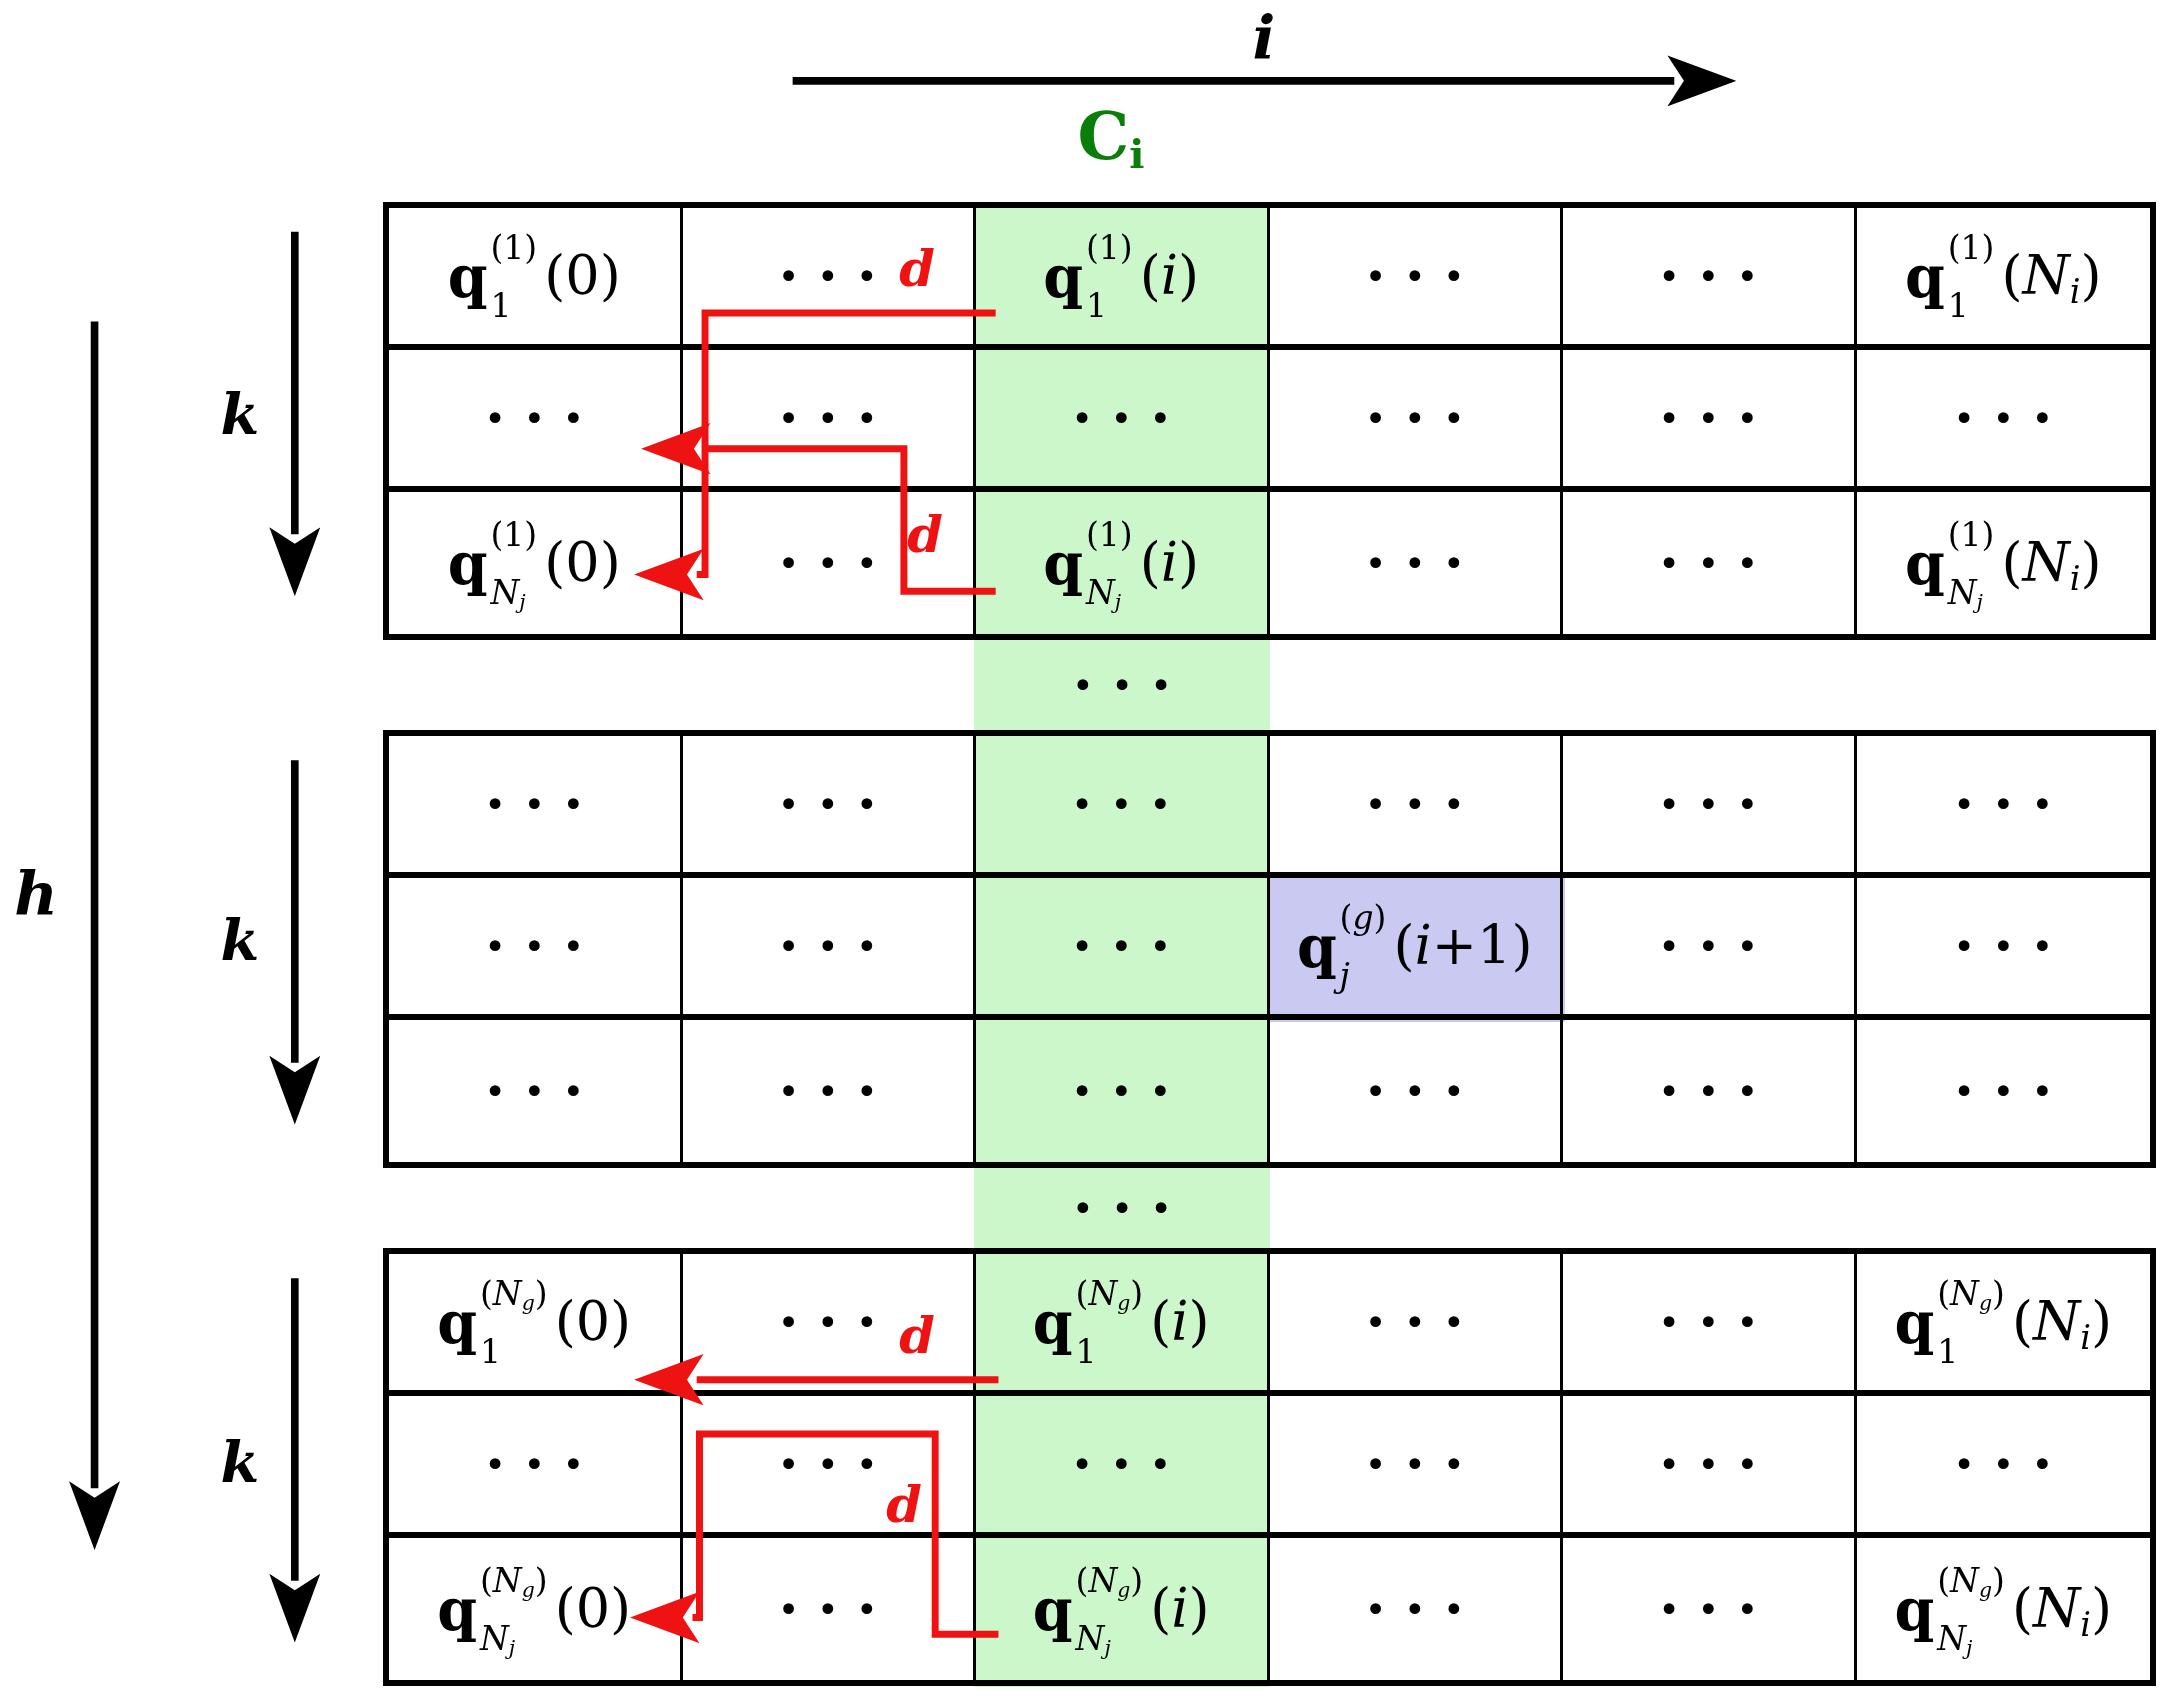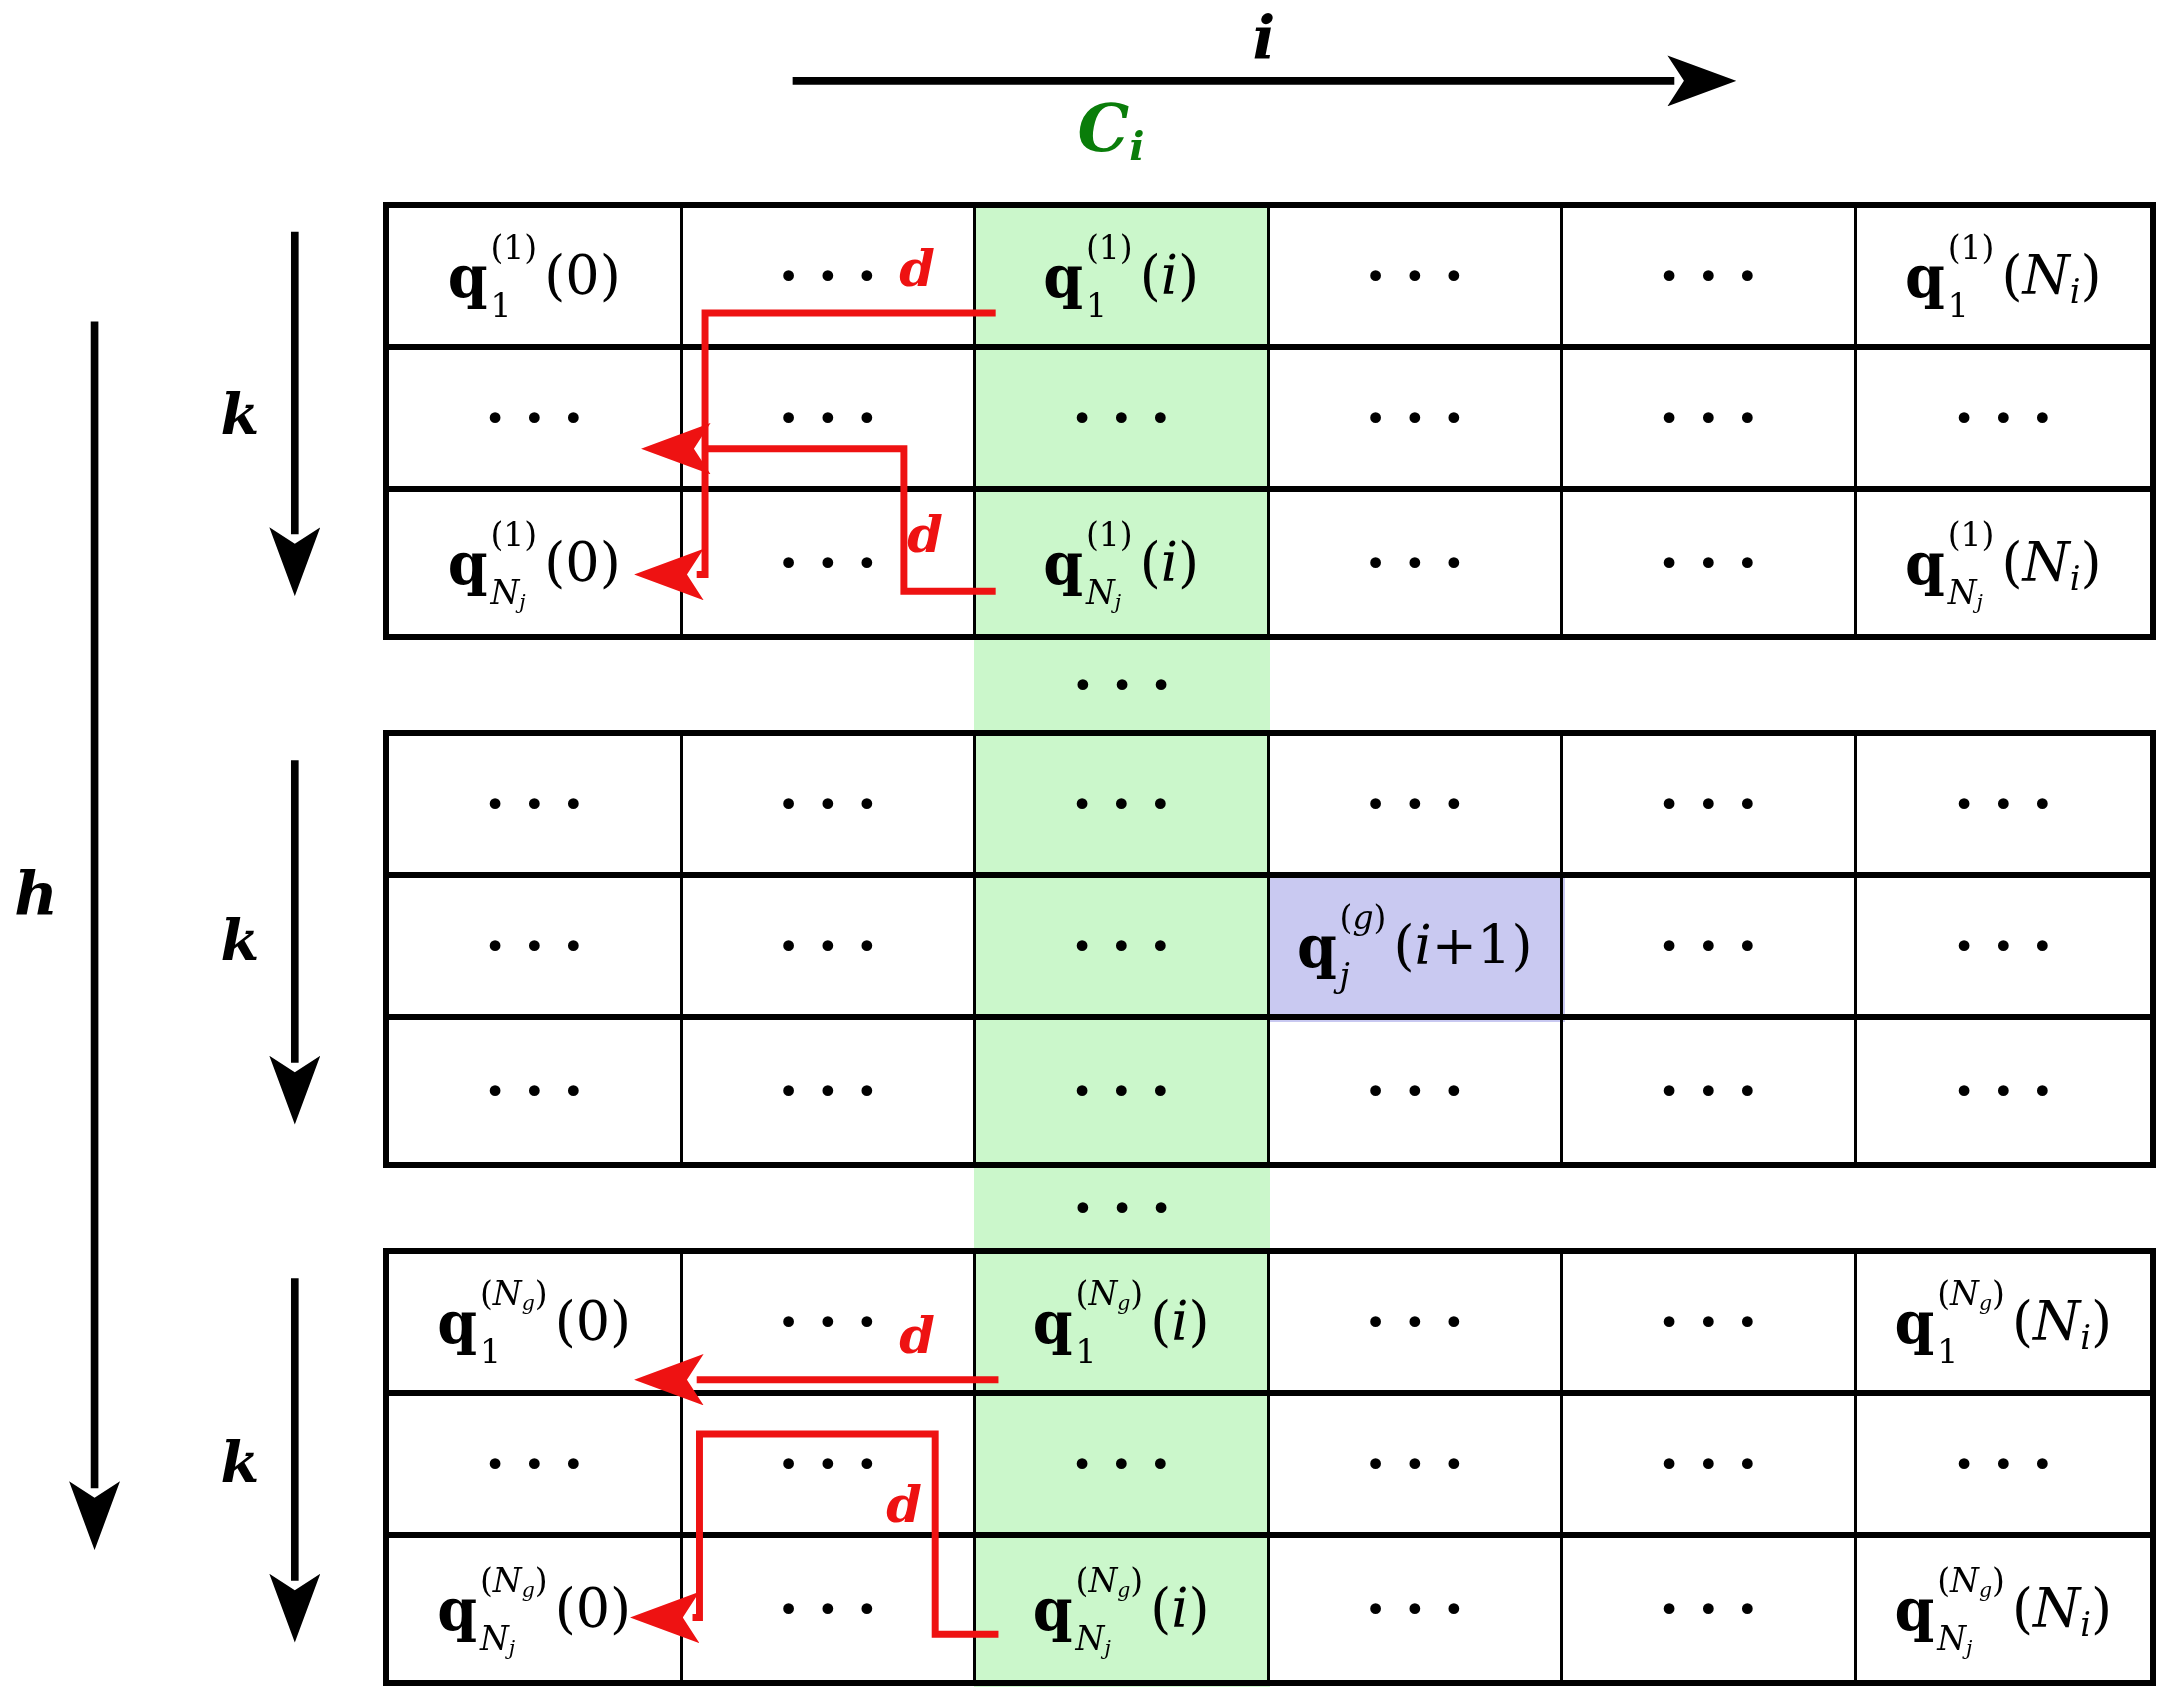--- a/index.html
+++ b/index.html
@@ -44,21 +44,21 @@
   .gapdots{
     position:absolute;left:974px;width:296px;display:flex;align-items:center;justify-content:center;
   }
   .gd1{top:640px;height:90px}.gd2{top:1168px;height:80px}
   
   .lbl{position:absolute;transform:translate(-50%,-50%);font-style:italic;font-weight:bold;line-height:1;white-space:nowrap;}
   .lbl-i{font-size:60px;}
   .lbl-h{font-size:60px;}
   .lbl-k{font-size:56px;}
   .lbl-d{font-size:51px;color:var(--red);}
-  .clabel{position:absolute;transform:translate(-50%,-50%);left:1111px;top:128px;color:var(--label-green);font-style:italic;font-weight:bold;font-size:65px;line-height:1;}
+  .clabel{position:absolute;transform:translate(-50%,-50%);left:1111px;top:136px;color:var(--label-green);font-weight:bold;font-size:65px;line-height:1;}
   .clabel .csub{font-size:40px;position:relative;top:0.22em;}
   
   #overlay{position:absolute;left:0;top:0;width:2161px;height:1706px;pointer-events:none;}
   .blk{stroke:var(--ink);stroke-width:11;fill:none;}
   .redln{stroke:var(--red);stroke-width:10;fill:none;}
   .ahb-fill{fill:var(--ink);}
   .ahr-fill{fill:var(--red);}
 </style>
 </head>
 <body>

